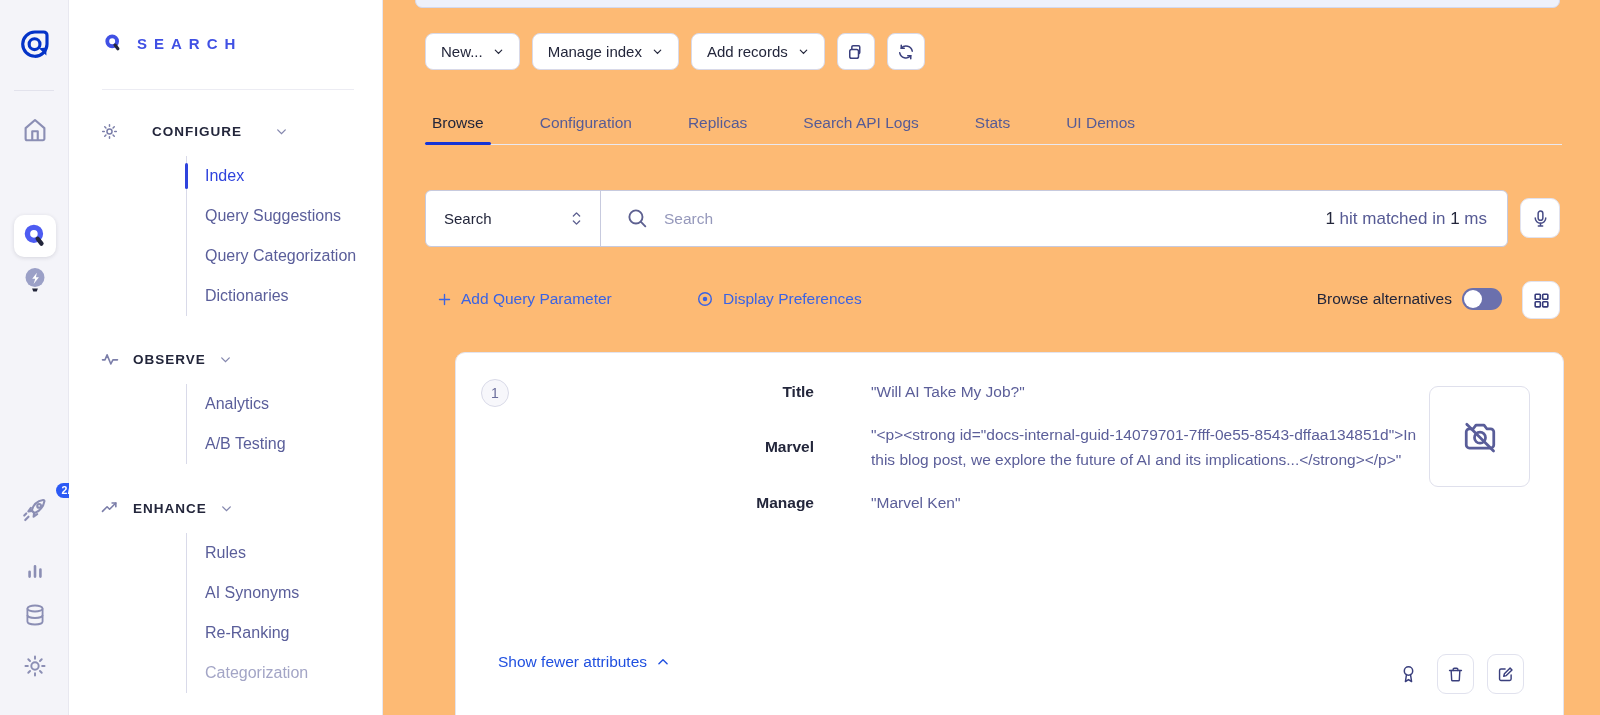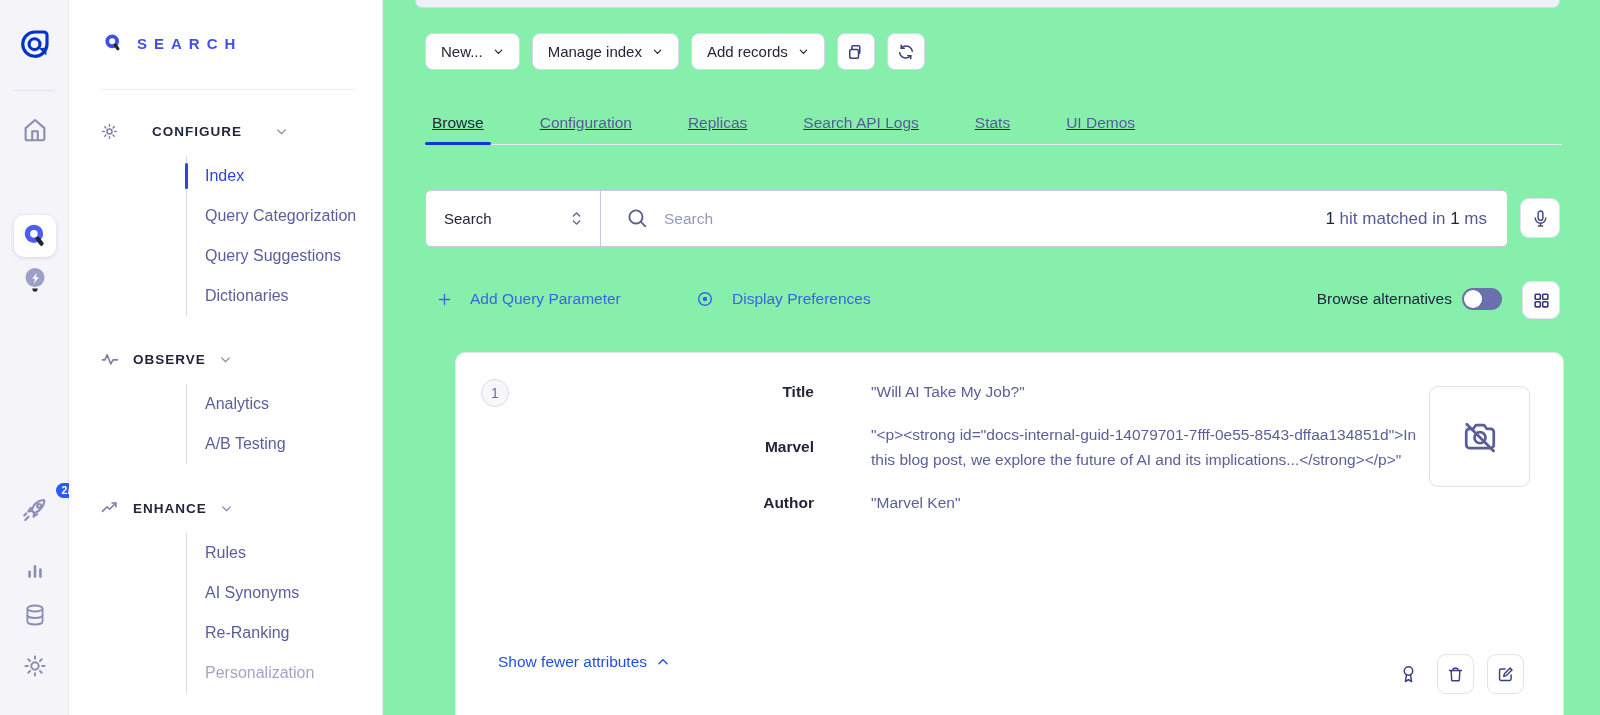--- a/index.html
+++ b/index.html
@@ -37,32 +37,32 @@
   .sb-items { position:absolute; left:117px; border-left:1px solid #d9dae9; }
   .items-configure { top:156px; } .items-observe { top:384px; } .items-enhance { top:533px; }
   .sb-item { position:relative; padding-left:18px; line-height:40px; font-size:16px;
     color:#5a5e9a; cursor:pointer; white-space:nowrap; }
   .sb-item.active { color:#2f43dd; }
   .sb-item.active::before { content:""; position:absolute; left:-2px; top:7px; bottom:7px;
     width:3px; background:#2f43dd; border-radius:2px; }
   .sb-item.muted { color:#a3a5c6; }
 
   
-  .main { position:absolute; left:383px; top:0; right:0; height:715px; background:#86efac; }
+  .main { position:absolute; left:383px; top:0; right:0; height:715px; background:#fdba74; }
   .top-strip { position:absolute; left:32px; right:40px; top:-6px; height:14px;
     background:#eef1fa; border:1px solid #d3d9ee; border-radius:7px; }
 
   .toolbar { position:absolute; left:42px; top:33px; display:flex; gap:12px; }
   .btn { height:37px; background:#fff; border:1px solid #d8d9e8; border-radius:8px;
     display:flex; align-items:center; font-size:15px; color:#23263b; padding:0 15px;
     gap:10px; cursor:pointer; }
   .btn.icon-only { width:38px; padding:0; justify-content:center; }
 
   .tabs { position:absolute; left:42px; right:38px; top:104px; height:41px;
-    border-bottom:1px solid #e9e9f1; display:flex; gap:42px;text-decoration:underline; }
+    border-bottom:1px solid #e9e9f1; display:flex; gap:42px; }
   .tab { font-size:15.5px; color:#565b95; padding:0 7px; line-height:38px; cursor:pointer; position:relative; }
   .tab.active { color:#23263b; }
   .tab.active::after { content:""; position:absolute; left:0; right:0; bottom:-1px; height:3px;
     background:#1434d6; border-radius:2px; }
 
   
   .search-box { position:absolute; left:42px; right:92px; top:190px; height:57px;
     border:1px solid #c7cade; border-radius:6px; background:#fff; display:flex; align-items:stretch; }
   .scope { width:175px; border-right:1px solid #c7cade; display:flex; align-items:center;
     padding:0 16px 0 18px; cursor:pointer; }
@@ -71,21 +71,21 @@
   .search-input { flex:1; border:none; outline:none; font-size:15.5px; color:#23263b;
     font-family:inherit; background:transparent; }
   .search-input::placeholder { color:#9598bb; }
   .hits { font-size:17px; white-space:nowrap; color:#565a94; }
   .hits .num { color:#23263b; }
   .mic-btn { position:absolute; right:40px; top:198px; width:40px; height:40px;
     border:1px solid #e1e2ee; border-radius:9px; background:#fff; display:flex;
     align-items:center; justify-content:center; cursor:pointer; }
 
   
-  .qlink { position:absolute; top:290px; display:flex; align-items:center; gap:18px;
+  .qlink { position:absolute; top:290px; display:flex; align-items:center; gap:9px;
     color:#3a63e4; font-size:15.5px; cursor:pointer; }
   .link-addparam { left:54px; } .link-dispprefs { left:313px; }
   .alt-label { position:absolute; right:148px; top:290px; font-size:15.5px; color:#23263b; }
   .toggle { position:absolute; right:98px; top:288px; width:40px; height:22px;
     background:#6b70ad; border-radius:11px; cursor:pointer; }
   .toggle .knob { position:absolute; left:2px; top:2px; width:18px; height:18px;
     background:#fff; border-radius:50%; }
   .grid-btn { position:absolute; right:40px; top:281px; width:38px; height:38px;
     border:1px solid #e1e2ee; border-radius:9px; background:#fff; display:flex;
     align-items:center; justify-content:center; cursor:pointer; }
@@ -206,22 +206,22 @@
     </span>
     <span class="sec-label">CONFIGURE</span>
     <span>
       <svg width="13" height="13" viewBox="0 0 24 24" fill="none" stroke="#8487ae" stroke-width="2.4" stroke-linecap="round">
           <path d="M5 9l7 7 7-7"></path>
         </svg>
     </span>
   </div>
   <div class="sb-items items-configure">
     <div class="sb-item active">Index</div>
+    <div class="sb-item">Query Suggestions</div>
     <div class="sb-item">Query Categorization</div>
-    <div class="sb-item">Query Suggestions</div>
     <div class="sb-item">Dictionaries</div>
   </div>
 
   <div class="sb-section sec-observe">
     <span>
       <svg width="20" height="20" viewBox="0 0 24 24" fill="none" stroke="#7b7ea9" stroke-width="1.9" stroke-linecap="round" stroke-linejoin="round">
         <path d="M3 13h3l2.5-6 4.5 11 2.5-5H21"></path>
       </svg>
     </span>
     <span class="sec-label">OBSERVE</span>
@@ -247,21 +247,21 @@
     <span>
       <svg width="13" height="13" viewBox="0 0 24 24" fill="none" stroke="#8487ae" stroke-width="2.4" stroke-linecap="round">
           <path d="M5 9l7 7 7-7"></path>
         </svg>
     </span>
   </div>
   <div class="sb-items items-enhance">
     <div class="sb-item">Rules</div>
     <div class="sb-item">AI Synonyms</div>
     <div class="sb-item">Re-Ranking</div>
-    <div class="sb-item muted">Personalization</div>
+    <div class="sb-item muted">Categorization</div>
   </div>
 </div>
 
 <div class="main">
   <div class="top-strip"></div>
 
   <div class="toolbar">
     <div class="btn">
       <span>New...</span>
       <svg width="11" height="11" viewBox="0 0 24 24" fill="none" stroke="#23263b" stroke-width="2.6" stroke-linecap="round">
@@ -362,21 +362,21 @@
     <div class="fields">
       <div class="frow">
         <div class="flabel">Title</div>
         <div class="fvalue">"Will AI Take My Job?"</div>
       </div>
       <div class="frow">
         <div class="flabel">Marvel</div>
         <div class="fvalue">"&lt;p&gt;&lt;strong id="docs-internal-guid-14079701-7fff-0e55-8543-dffaa134851d"&gt;In this blog post, we explore the future of AI and its implications...&lt;/strong&gt;&lt;/p&gt;"</div>
       </div>
       <div class="frow">
-        <div class="flabel">Author</div>
+        <div class="flabel">Manage</div>
         <div class="fvalue">"Marvel Ken"</div>
       </div>
     </div>
 
     <div class="noimg-box">
       <svg width="44" height="44" viewBox="0 0 24 24" fill="none" stroke="#595d99" stroke-width="1.5" stroke-linecap="round" stroke-linejoin="round">
         <path d="M4.5 9.2A1.7 1.7 0 0 1 6.2 7.5h2.1l1.5-2h4.4l1.5 2h2.1a1.7 1.7 0 0 1 1.7 1.7v7.1a1.7 1.7 0 0 1-1.7 1.7H6.2a1.7 1.7 0 0 1-1.7-1.7z"></path>
         <circle cx="12" cy="12.4" r="3"></circle>
         <path d="M4.8 5 19.4 19.6"></path>
       </svg>

